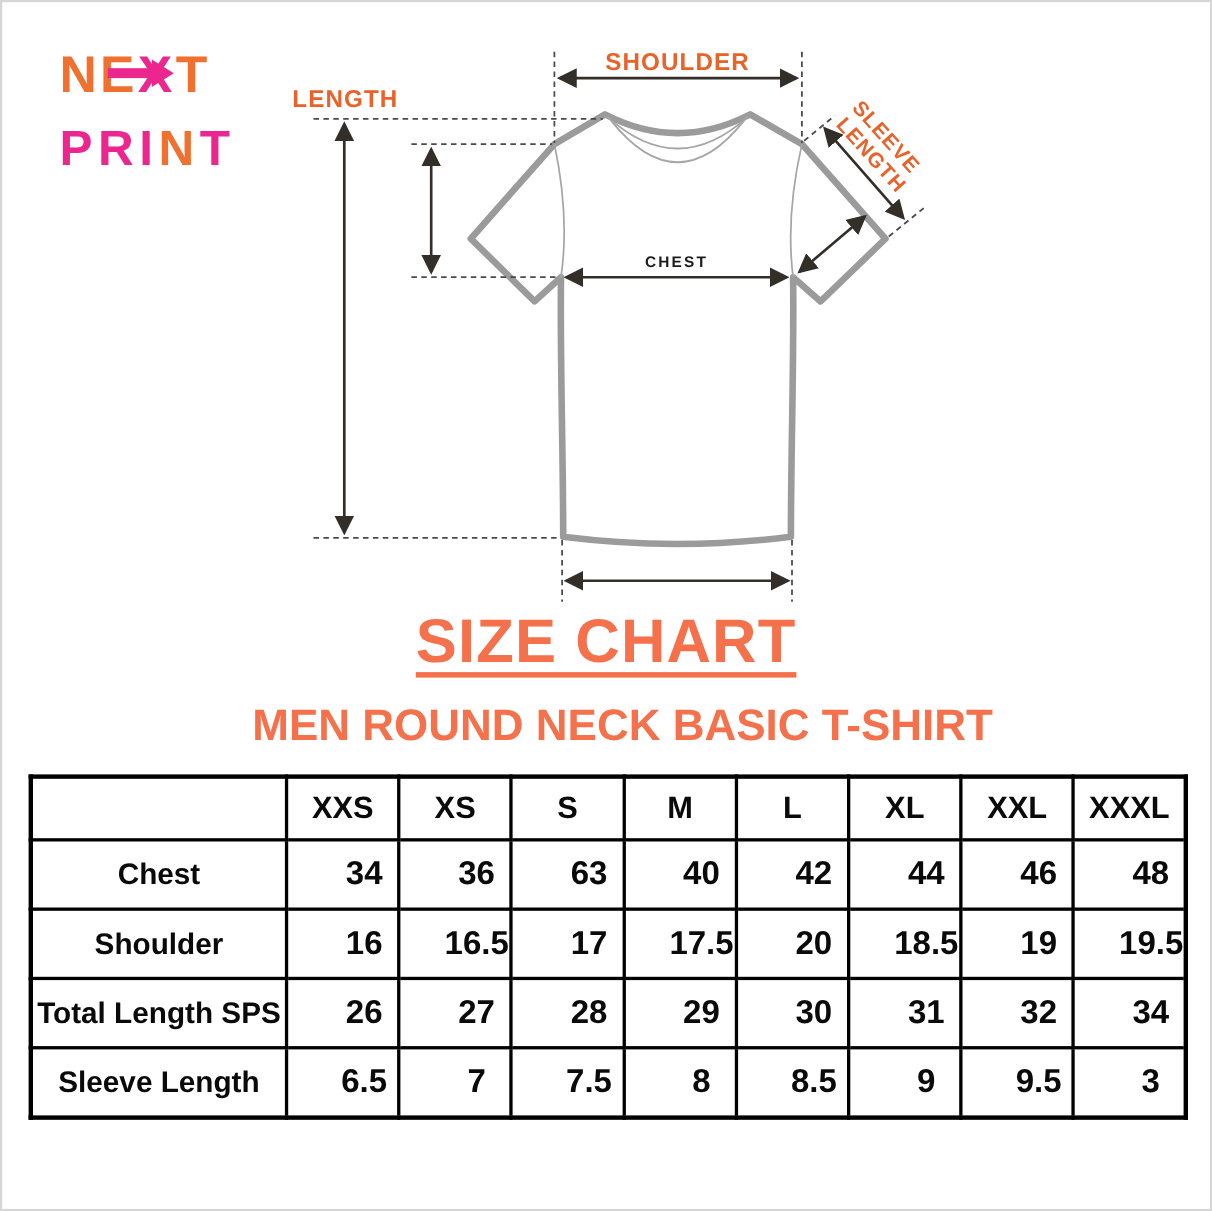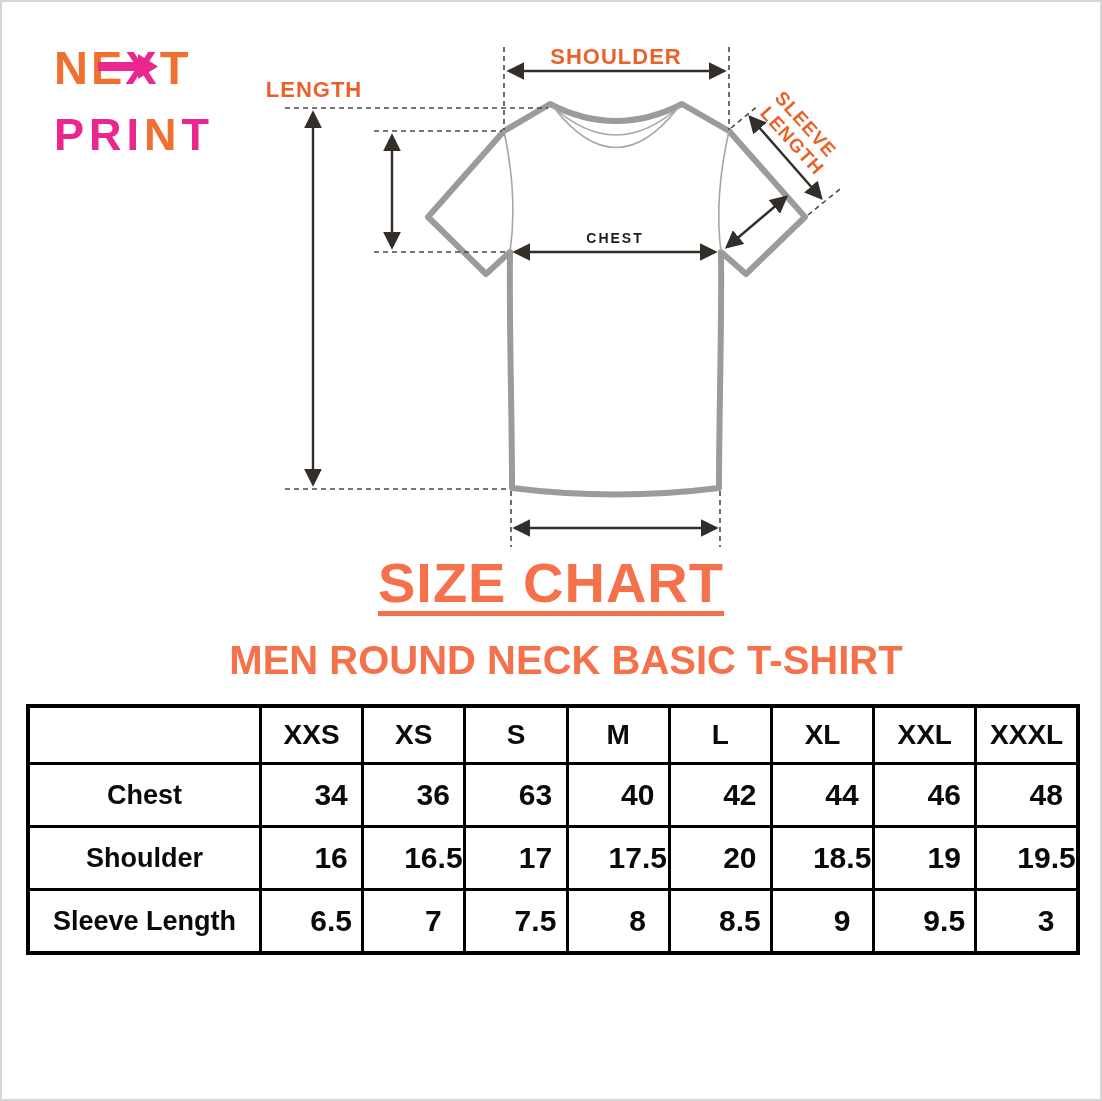--- a/index.html
+++ b/index.html
@@ -128,20 +128,31 @@
           <td>16</td>
           <td>16.5</td>
           <td>17</td>
           <td>17.5</td>
           <td>20</td>
           <td>18.5</td>
           <td>19</td>
           <td>19.5</td>
         </tr>
         <tr>
+          <th class="rowlabel">Total Length SPS</th>
+          <td>26</td>
+          <td>27</td>
+          <td>28</td>
+          <td>29</td>
+          <td>30</td>
+          <td>31</td>
+          <td>32</td>
+          <td>34</td>
+        </tr>
+        <tr>
           <th class="rowlabel">Sleeve Length</th>
           <td>6.5</td>
           <td>7</td>
           <td>7.5</td>
           <td>8</td>
           <td>8.5</td>
           <td>9</td>
           <td>9.5</td>
           <td>3</td>
         </tr>

